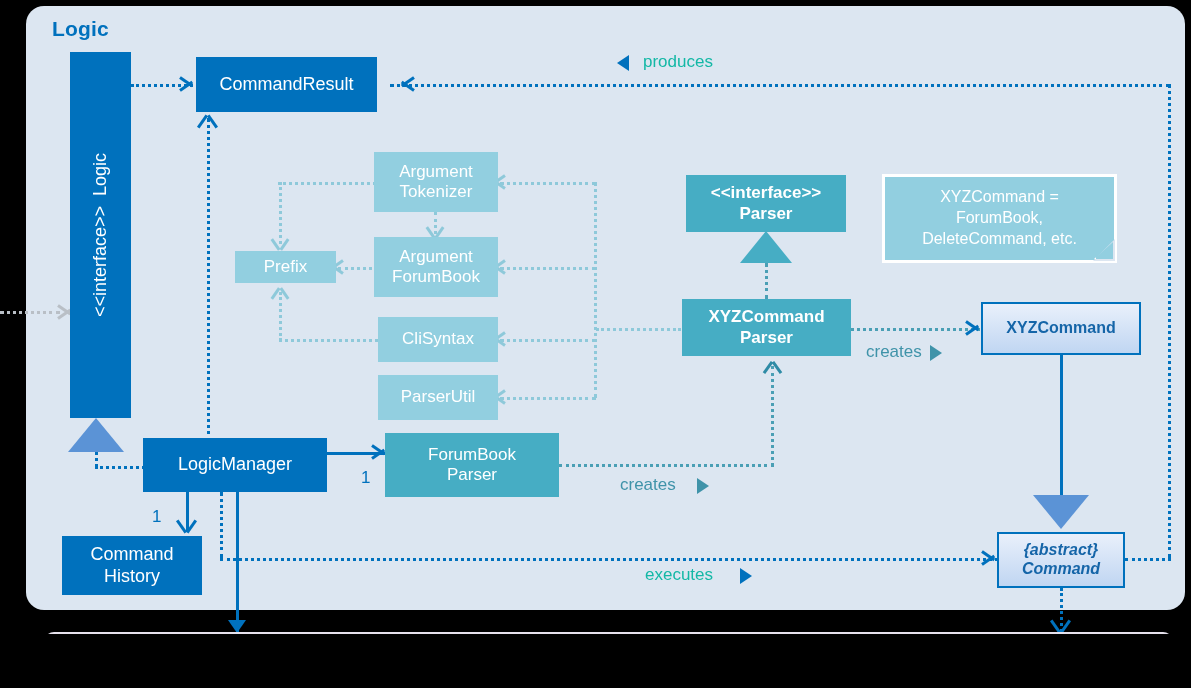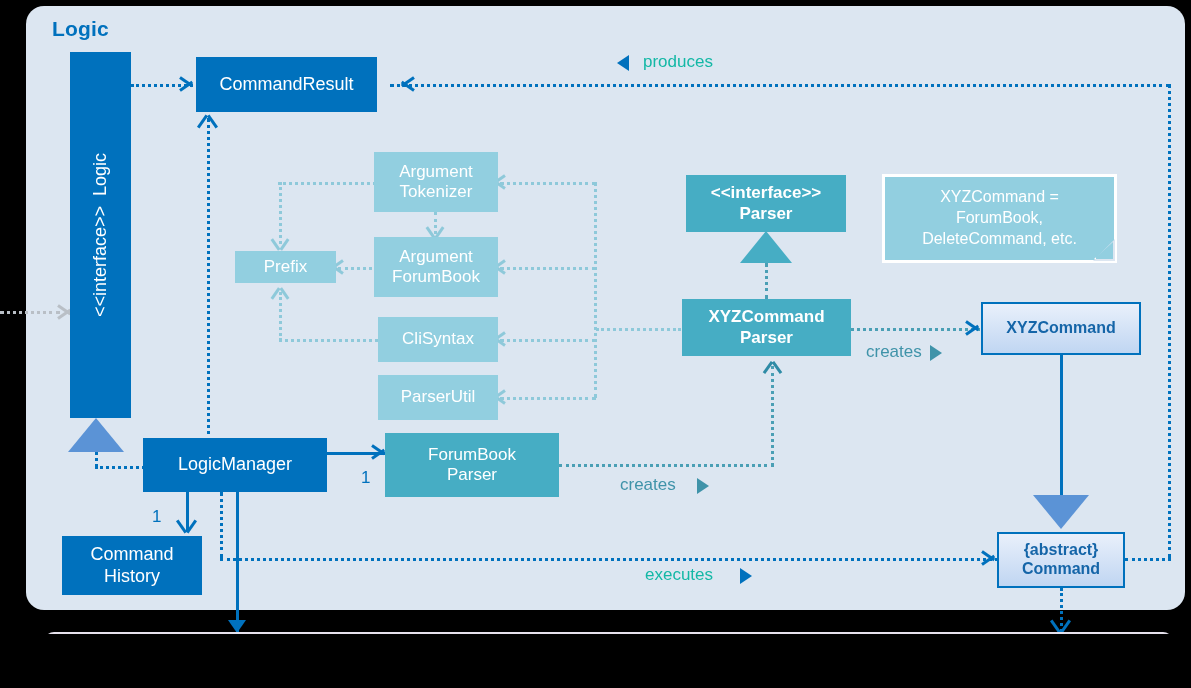--- a/index.html
+++ b/index.html
@@ -256,21 +256,21 @@
   <div class="box b-teal" style="left:385px;top:433px;width:174px;height:64px;flex-direction:column;font-weight:400;">
     <span>ForumBook</span>
     <span>Parser</span>
   </div>
 
   <div class="box b-dark" style="left:62px;top:536px;width:140px;height:59px;flex-direction:column;">
     <span>Command</span>
     <span>History</span>
   </div>
 
-  <div class="box b-grad" style="left:997px;top:532px;width:128px;height:56px;flex-direction:column;">
+  <div class="box b-grad" style="left:997px;top:532px;width:128px;height:56px;flex-direction:column;font-style:italic;">
     <span>{abstract}</span>
     <span>Command</span>
   </div>
 
   <div class="model-bar">
     <div class="model-label">Model</div>
   </div>
 
 </div>
 

